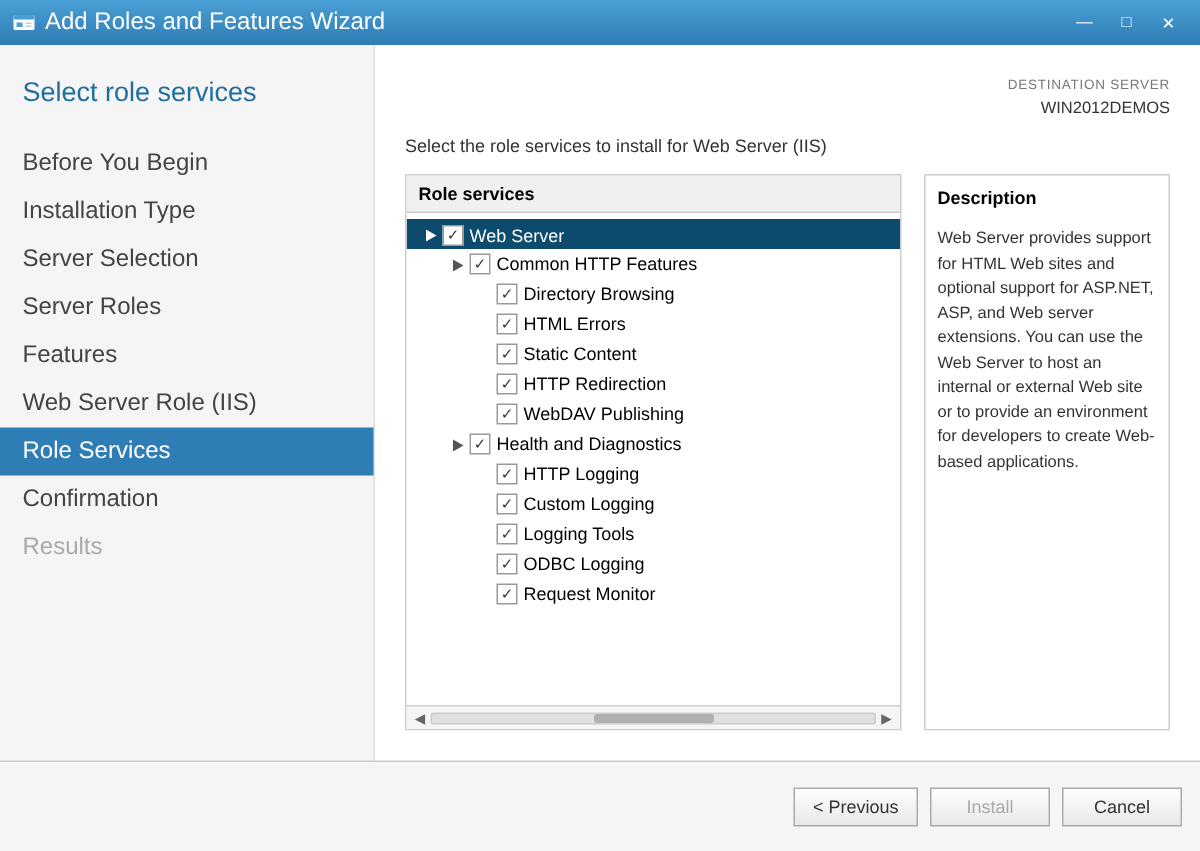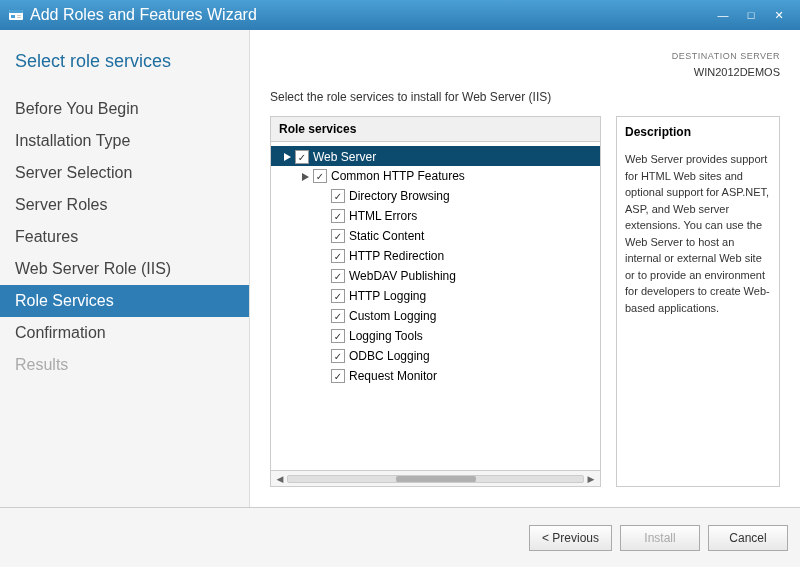--- a/index.html
+++ b/index.html
@@ -381,20 +381,30 @@
                 <span class="tree-check checked"></span>
                 <span class="tree-label">HTTP Redirection</span>
               </div>
               <div class="tree-item">
                 <span style="width: 40px; display: inline-block;"></span>
                 <span class="tree-expand"></span>
                 <span class="tree-check checked"></span>
                 <span class="tree-label">WebDAV Publishing</span>
               </div>
               <div class="tree-item">
+                <span style="width: 22px; display: inline-block;"></span>
+                <span class="tree-expand">
+                  <svg width="9" height="9" viewBox="0 0 9 9">
+                    <polygon points="1,1 8,5 1,9" fill="#555"></polygon>
+                  </svg>
+                </span>
+                <span class="tree-check checked"></span>
+                <span class="tree-label">Health and Diagnostics</span>
+              </div>
+              <div class="tree-item">
                 <span style="width: 40px; display: inline-block;"></span>
                 <span class="tree-expand"></span>
                 <span class="tree-check checked"></span>
                 <span class="tree-label">HTTP Logging</span>
               </div>
               <div class="tree-item">
                 <span style="width: 40px; display: inline-block;"></span>
                 <span class="tree-expand"></span>
                 <span class="tree-check checked"></span>
                 <span class="tree-label">Custom Logging</span>

